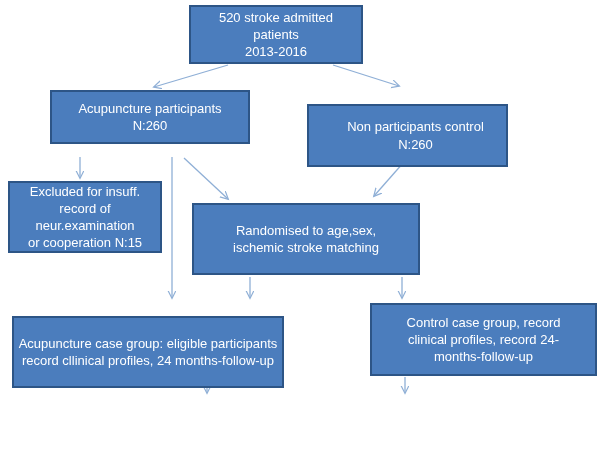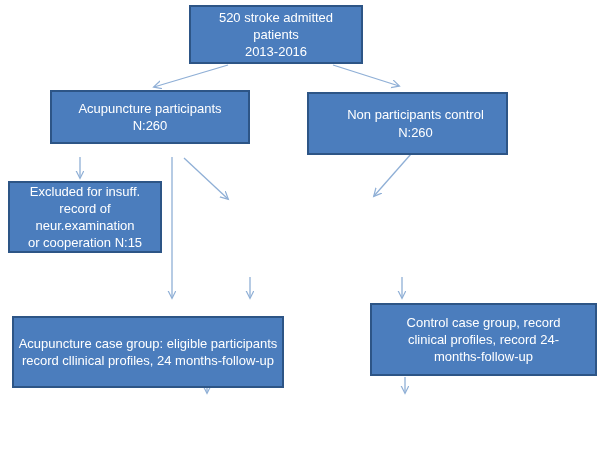--- a/index.html
+++ b/index.html
@@ -29,21 +29,21 @@
     color:var(--text);
     display:flex;align-items:center;justify-content:center;
     text-align:center;
     white-space:pre-line;
     font-size:13px;
     line-height:1.32;
     padding:2px 4px;
   }
   #node-admitted        {left:189px;top:5px;  width:174px;height:59px;}
   #node-acupuncture     {left:50px; top:90px; width:200px;height:54px;}
-  #node-non-participants{left:307px;top:92px; width:201px;height:63px;padding-left:20px;}
+  #node-non-participants{left:307px;top:104px; width:201px;height:63px;padding-left:20px;}
   #node-excluded        {left:8px;  top:181px;width:154px;height:72px;}
   #node-randomised      {left:192px;top:203px;width:228px;height:72px;}
   #node-acu-case        {left:12px; top:303px;width:272px;height:72px;margin-top:13px;}
   #node-control-case    {left:370px;top:303px;width:227px;height:73px;}
   #node-statistics      {left:128px;top:398px;width:309px;height:54px;}
 </style>
 </head>
 <body>
 
 <div id="canvas">
@@ -70,19 +70,21 @@
 patients
 2013-2016</div>
   <div class="node" id="node-acupuncture">Acupuncture participants
 N:260</div>
   <div class="node" id="node-non-participants">Non participants control
 N:260</div>
   <div class="node" id="node-excluded">Excluded for insuff.
 record of
 neur.examination
 or cooperation N:15</div>
+  <div class="node" id="node-randomised">Randomised to age,sex,
+ischemic stroke matching</div>
   <div class="node" id="node-acu-case">Acupuncture case group: eligible participants
 record cllinical profiles, 24 months-follow-up</div>
   <div class="node" id="node-control-case">Control case group, record
 clinical profiles, record 24-
 months-follow-up</div>
 
 </div>
 
 </body></html>

